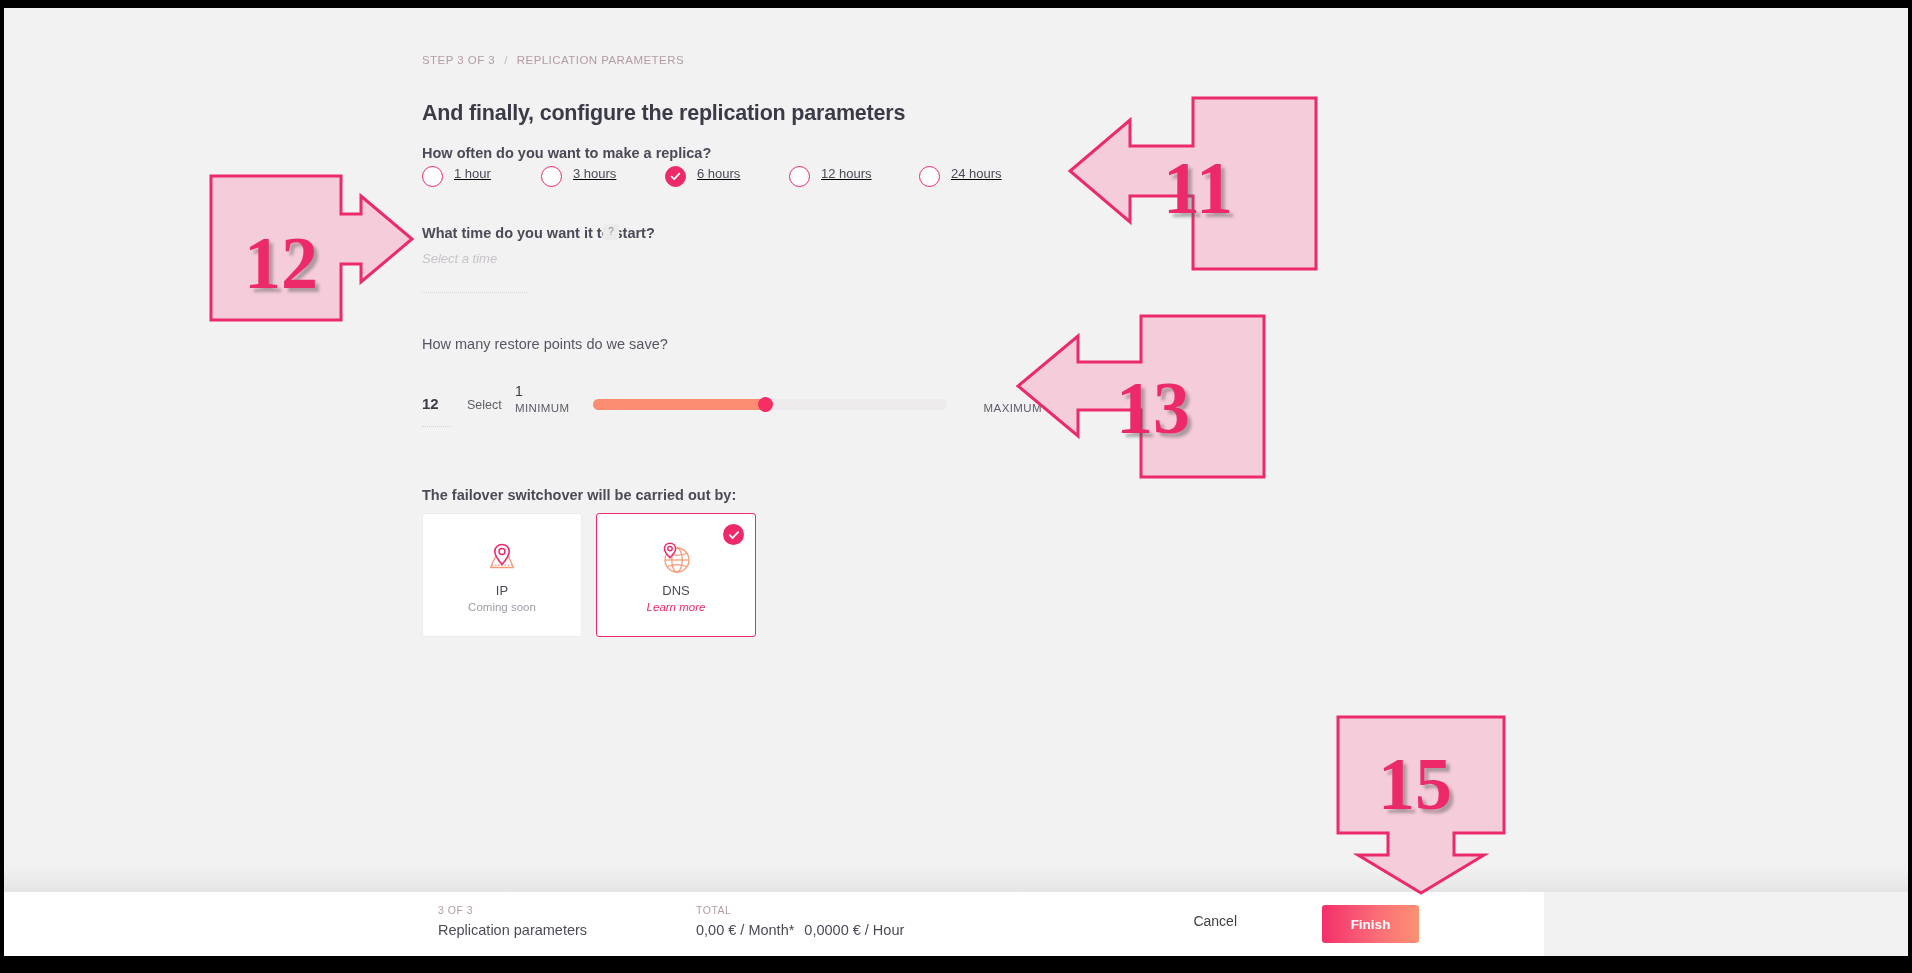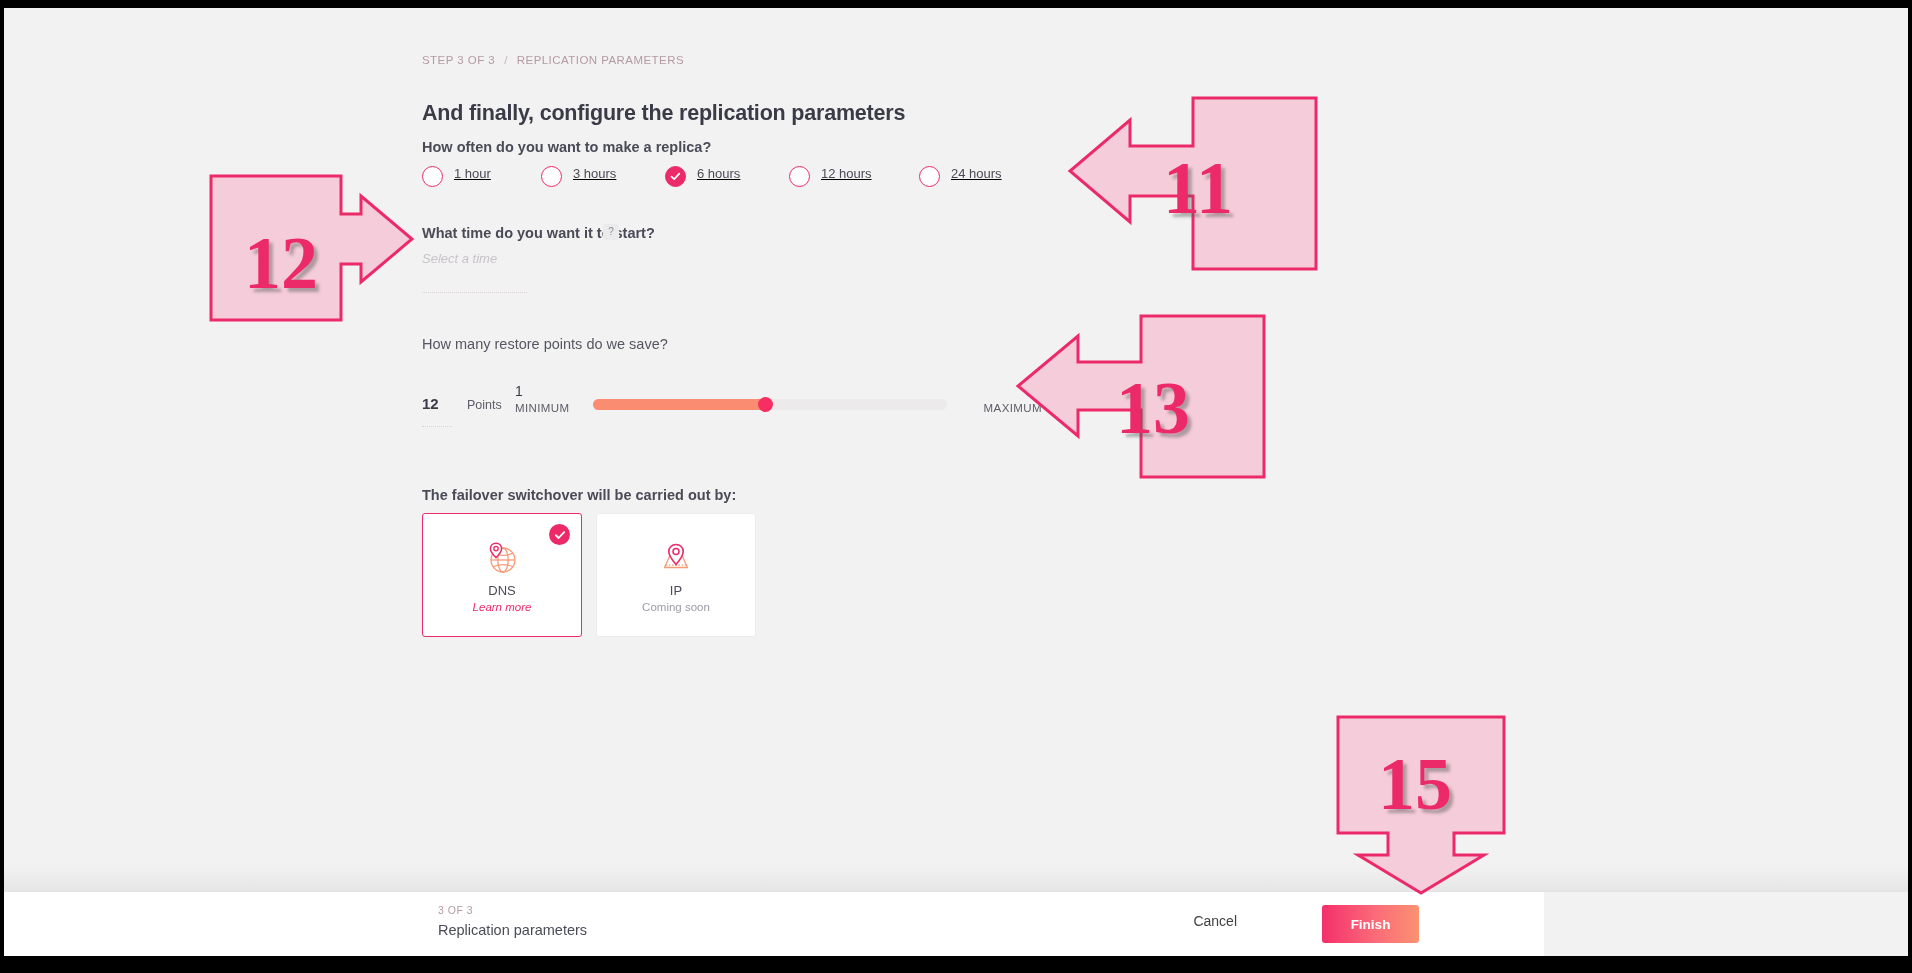--- a/index.html
+++ b/index.html
@@ -59,21 +59,21 @@
     letter-spacing: -0.2px;
   }
 
   
   .q-label {
     position: absolute;
     font-size: 14.5px;
     font-weight: bold;
     color: #4a4b57;
   }
-  #q-frequency { left: 418px; top: 131px; }
+  #q-frequency { left: 418px; top: 137px; }
   #q-time      { left: 418px; top: 217px; }
   #q-points    { left: 418px; top: 328px; font-weight: normal; color: #555662;}
   #q-failover  { left: 418px; top: 479px; }
 
   
   #radio-group {
     position: absolute;
     left: 418px;
     top: 158px;
     width: 620px;
@@ -446,21 +446,21 @@
       <div id="time-underline"></div>
     </div>
 
     <div class="q-label" id="q-points">How many restore points do we save?</div>
 
     <div id="slider-row">
       <div id="points-value-box">
         <span id="points-value">12</span>
         <div id="points-value-underline"></div>
       </div>
-      <div id="points-unit">Points</div>
+      <div id="points-unit">Select</div>
 
       <div id="slider-min">
         <span class="lim-num">1</span>
         <span class="lim-cap">MINIMUM</span>
       </div>
 
       <div id="slider-track-wrap">
         <div id="slider-track-bg"></div>
         <div id="slider-track-fill"></div>
         <div id="slider-thumb"></div>
@@ -468,20 +468,33 @@
 
       <div id="slider-max">
         <span class="lim-num">24</span>
         <span class="lim-cap">MAXIMUM</span>
       </div>
     </div>
 
     <div class="q-label" id="q-failover">The failover switchover will be carried out by:</div>
 
     <div id="failover-cards">
+
+      <div class="fo-card">
+        <span class="fo-icon">
+          <svg width="40" height="40" viewBox="0 0 40 40">
+            <path d="M8.5 30.5 L13.5 19.5 L26.5 19.5 L31.5 30.5 Z" fill="none" stroke="#f79b77" stroke-width="1.3" stroke-linejoin="round"></path>
+            <line x1="9.6" y1="28.1" x2="30.4" y2="28.1" stroke="#f79b77" stroke-width="1.1" stroke-dasharray="1.6 1.6"></line>
+            <path d="M20 7.5 C24.2 7.5 27.2 10.6 27.2 14.5 C27.2 18.9 22 25.2 20 27.5 C18 25.2 12.8 18.9 12.8 14.5 C12.8 10.6 15.8 7.5 20 7.5 Z" fill="#ffffff" stroke="#ec2a6a" stroke-width="1.6"></path>
+            <circle cx="20" cy="14.4" r="3" fill="none" stroke="#ec2a6a" stroke-width="1.5"></circle>
+          </svg>
+        </span>
+        <span class="fo-title">IP</span>
+        <span class="fo-sub muted">Coming soon</span>
+      </div>
 
       <div class="fo-card selected">
         <span class="fo-check">
           <svg width="12" height="12" viewBox="0 0 12 12">
               <path d="M1.8 6.2 L4.6 9 L10.1 3.1" fill="none" stroke="#ffffff" stroke-width="1.8" stroke-linecap="round" stroke-linejoin="round"></path>
             </svg>
         </span>
         <span class="fo-icon">
           <svg width="40" height="40" viewBox="0 0 40 40">
             <circle cx="21" cy="23" r="12" fill="none" stroke="#f79b77" stroke-width="1.3"></circle>
@@ -490,44 +503,35 @@
             <path d="M11.3 16.3 Q21 20.5 30.7 16.3" fill="none" stroke="#f79b77" stroke-width="1.2"></path>
             <path d="M11.3 29.7 Q21 25.5 30.7 29.7" fill="none" stroke="#f79b77" stroke-width="1.2"></path>
             <path d="M14 6.2 C17.3 6.2 19.6 8.6 19.6 11.7 C19.6 15 15.6 19 14 20.6 C12.4 19 8.4 15 8.4 11.7 C8.4 8.6 10.7 6.2 14 6.2 Z" fill="#ffffff" stroke="#ec2a6a" stroke-width="1.5"></path>
             <circle cx="14" cy="11.6" r="2.2" fill="none" stroke="#ec2a6a" stroke-width="1.4"></circle>
           </svg>
         </span>
         <span class="fo-title">DNS</span>
         <span class="fo-sub link">Learn more</span>
       </div>
 
-      <div class="fo-card">
-        <span class="fo-icon">
-          <svg width="40" height="40" viewBox="0 0 40 40">
-            <path d="M8.5 30.5 L13.5 19.5 L26.5 19.5 L31.5 30.5 Z" fill="none" stroke="#f79b77" stroke-width="1.3" stroke-linejoin="round"></path>
-            <line x1="9.6" y1="28.1" x2="30.4" y2="28.1" stroke="#f79b77" stroke-width="1.1" stroke-dasharray="1.6 1.6"></line>
-            <path d="M20 7.5 C24.2 7.5 27.2 10.6 27.2 14.5 C27.2 18.9 22 25.2 20 27.5 C18 25.2 12.8 18.9 12.8 14.5 C12.8 10.6 15.8 7.5 20 7.5 Z" fill="#ffffff" stroke="#ec2a6a" stroke-width="1.6"></path>
-            <circle cx="20" cy="14.4" r="3" fill="none" stroke="#ec2a6a" stroke-width="1.5"></circle>
-          </svg>
-        </span>
-        <span class="fo-title">IP</span>
-        <span class="fo-sub muted">Coming soon</span>
-      </div>
-
     </div>
 
     <div id="footer-fade"></div>
   </div>
 
   <div id="footer-bar">
     <div id="footer-step">
       <span class="f-cap">3 OF 3</span>
       <span class="f-val">Replication parameters</span>
     </div>
 
+    <div id="footer-total">
+      <span class="f-cap">TOTAL</span>
+      <span class="f-val"><span>0,00 € / Month*</span><span class="sp"></span><span>0,0000 € / Hour</span></span>
+    </div>
 
     <button id="cancel-button">Cancel</button>
     <button id="finish-button">Finish</button>
   </div>
 
   <div class="annot" id="annot-11">
     <svg width="250" height="175" viewBox="0 0 250 175">
       <path d="M125 2 L248 2 L248 173 L125 173 L125 100 L62 100 L62 126 L2 75 L62 24 L62 50 L125 50 Z" fill="#f5ccd9" stroke="#ec2a6a" stroke-width="3"></path>
     </svg>
     <span class="annot-num">11</span>

